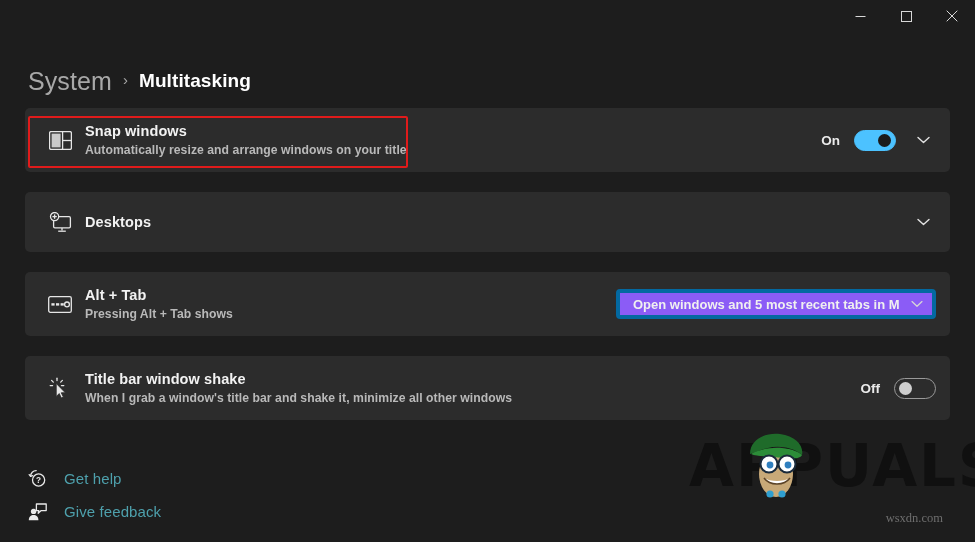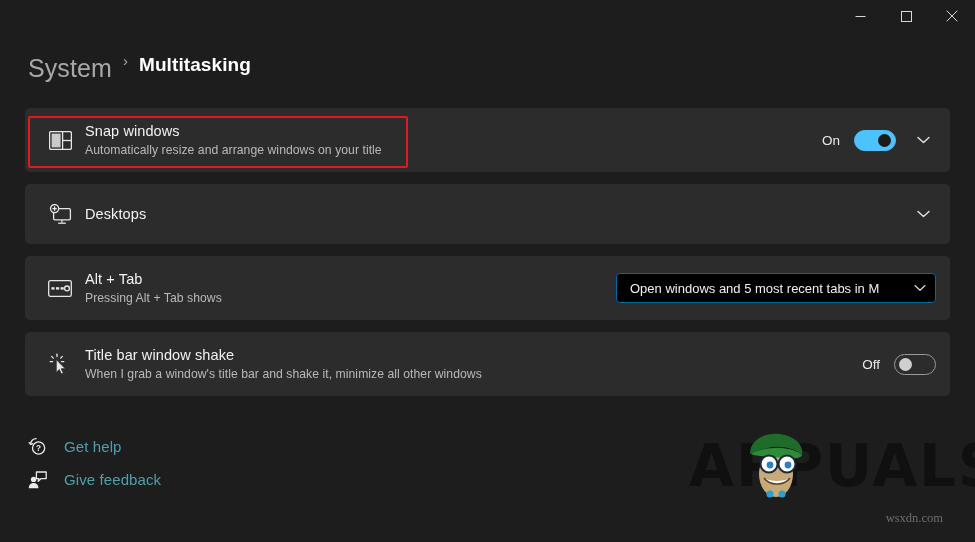--- a/index.html
+++ b/index.html
@@ -29,21 +29,21 @@
     align-items: center;
     justify-content: center;
     color: #d8d8d8;
   }
   .winctl svg { display: block; }
 
   
   .header {
     padding: 22px 0 0 28px;
     display: flex;
-    align-items: flex-start;
+    align-items: center;
     gap: 11px;
     height: 76px;
   }
   .crumb-root {
     font-size: 25px;
     color: #a8a8a8;
     font-weight: 400;
     letter-spacing: .1px;
   }
   .crumb-sep {
@@ -59,25 +59,26 @@
     letter-spacing: .1px;
   }
 
   
   .list {
     padding: 0 25px;
   }
   .card {
     background: #2c2c2c;
     border-radius: 5px;
-    margin-bottom: 12px;
+    margin-bottom: 20px;
     display: flex;
     align-items: center;
     padding: 0 14px 0 14px;
     position: relative;
+    font-weight: bold;
   }
   .card.tall   { height: 64px; }
   .card.short  { height: 60px; }
 
   .card-icon {
     width: 42px;
     min-width: 42px;
     display: flex;
     align-items: center;
     justify-content: center;
@@ -151,22 +152,22 @@
     width: 26px;
     height: 26px;
     display: flex;
     align-items: center;
     justify-content: center;
     color: #e2e2e2;
   }
 
   
   .combo {
-    background: #000000;
-    border: 1px solid #0369a1;
+    background: #8b5cf6;
+    border: 4px solid #0369a1;
     border-radius: 4px;
     height: 30px;
     width: 320px;
     display: flex;
     align-items: center;
     padding: 0 9px 0 13px;
     gap: 6px;
     color: #f0f0f0;
   }
   .combo-value {

